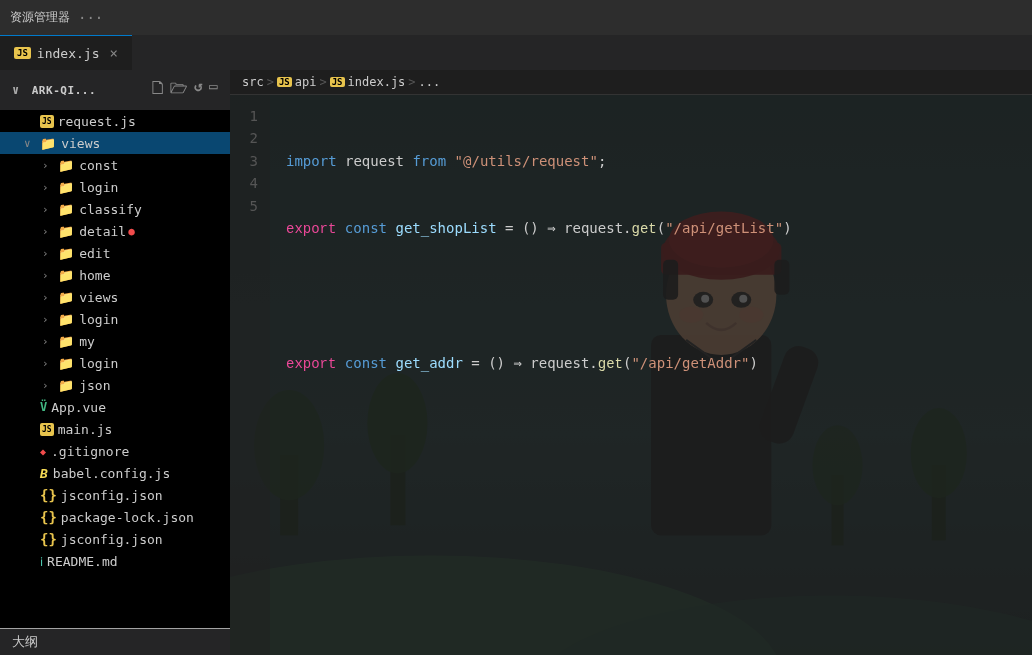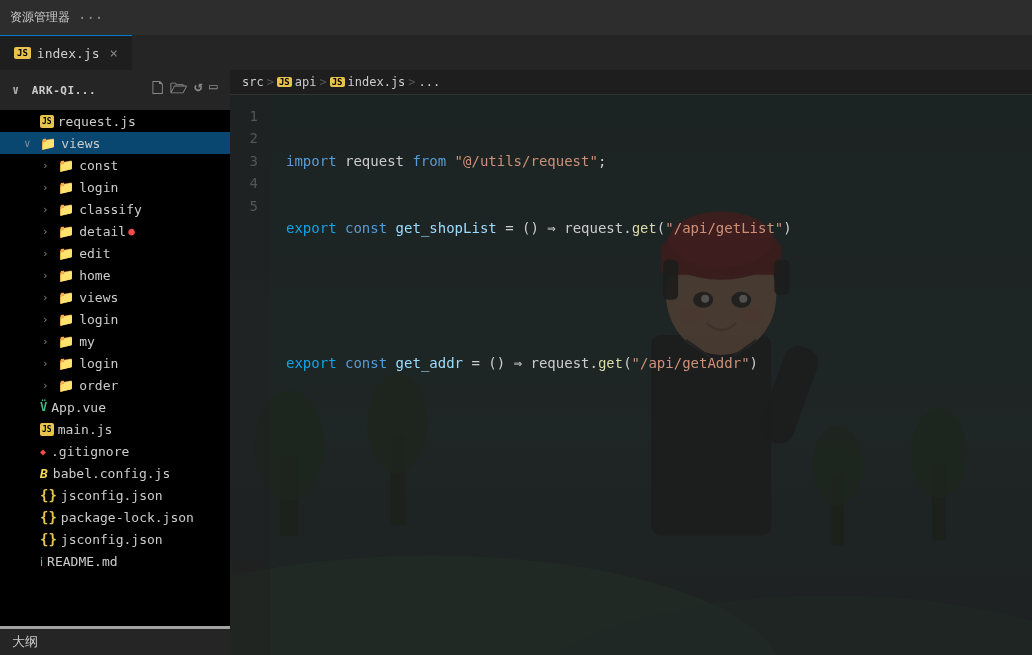--- a/index.html
+++ b/index.html
@@ -229,21 +229,21 @@
       flex: 1;
       white-space: pre;
     }
     .code-line {
       display: block;
       min-height: 22.4px;
     }
 
     
     .kw { color: #569cd6; }
-    .kw2 { color: #0ea5e9; }
+    .kw2 { color: #ec4899; font-family: Liberation Mono, monospace; }
     .fn { color: #dcdcaa; font-family: Liberation Mono, monospace; }
     .str { color: #ce9178; }
     .var { color: #9cdcfe; }
     .plain { color: #cccccc; margin-top: 6px; }
     .arr { color: #d4d4d4; }
   </style>
 </head>
 <body>
 
 <div style="display:flex;flex-direction:column;width:1032px;height:655px;overflow:hidden;position:relative;">
@@ -348,21 +348,21 @@
 
         <div class="tree-item" style="padding-left:42px;">
           <span class="arrow">›</span>
           <span class="folder-icon">📁</span>
           <span>login</span>
         </div>
 
         <div class="tree-item" style="padding-left:42px;">
           <span class="arrow">›</span>
           <span class="folder-icon">📁</span>
-          <span>order</span>
+          <span>json</span>
         </div>
 
         <div class="tree-item" style="padding-left:24px;">
           <span class="arrow"> </span>
           <span class="vue-badge">V̈</span>
           <span>App.vue</span>
         </div>
 
         <div class="tree-item" style="padding-left:24px;">
           <span class="arrow"> </span>
@@ -401,21 +401,21 @@
         </div>
 
         <div class="tree-item" style="padding-left:24px;">
           <span class="arrow"> </span>
           <span style="color:#4ec9b0;margin-right:4px;font-size:12px;">ℹ</span>
           <span>README.md</span>
         </div>
 
       </div>
 
-      <div style="padding:4px 12px;color:#cccccc;font-size:13px;border-top:3px solid #a3a3a3;background:#252526;">大纲</div>
+      <div style="padding:4px 12px;color:#cccccc;font-size:13px;border-top:1px solid #a3a3a3;background:#252526;">大纲</div>
     </div>
 
     <div class="editor-container">
 
       <div class="breadcrumb">
         <span style="color:#ccc;font-size:12px;">src</span>
         <span class="breadcrumb-sep">&gt;</span>
         <span class="breadcrumb-js">JS</span>
         <span style="color:#ccc;font-size:12px;">api</span>
         <span class="breadcrumb-sep">&gt;</span>

